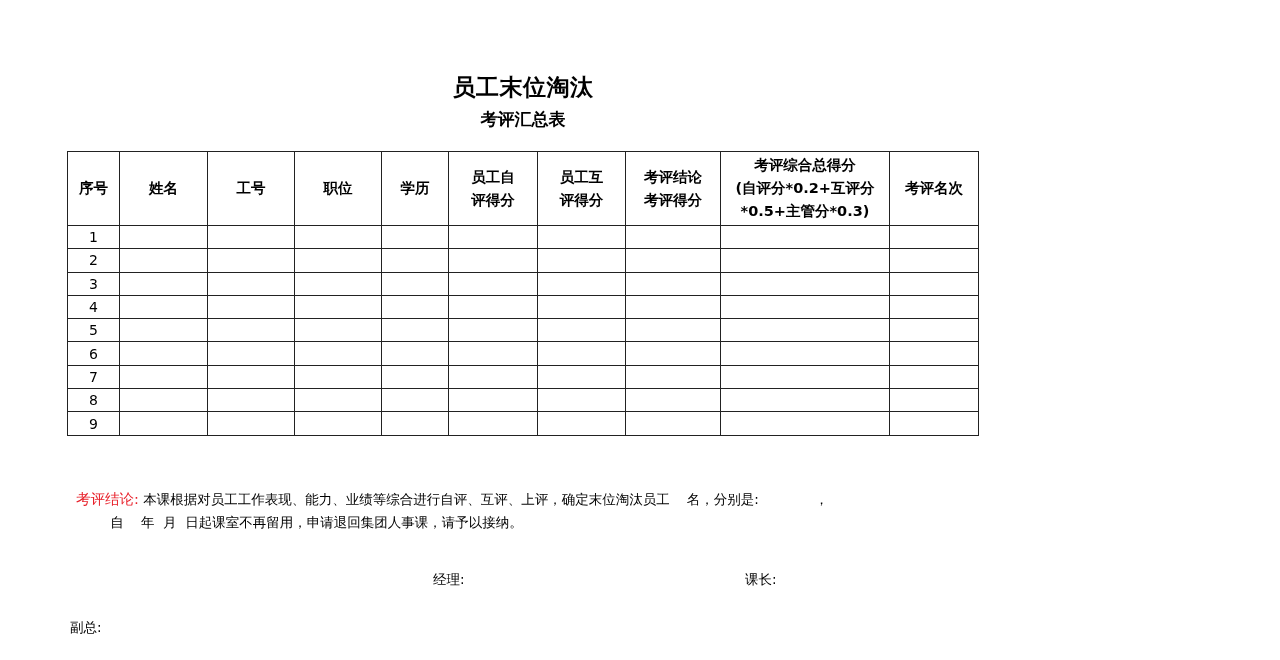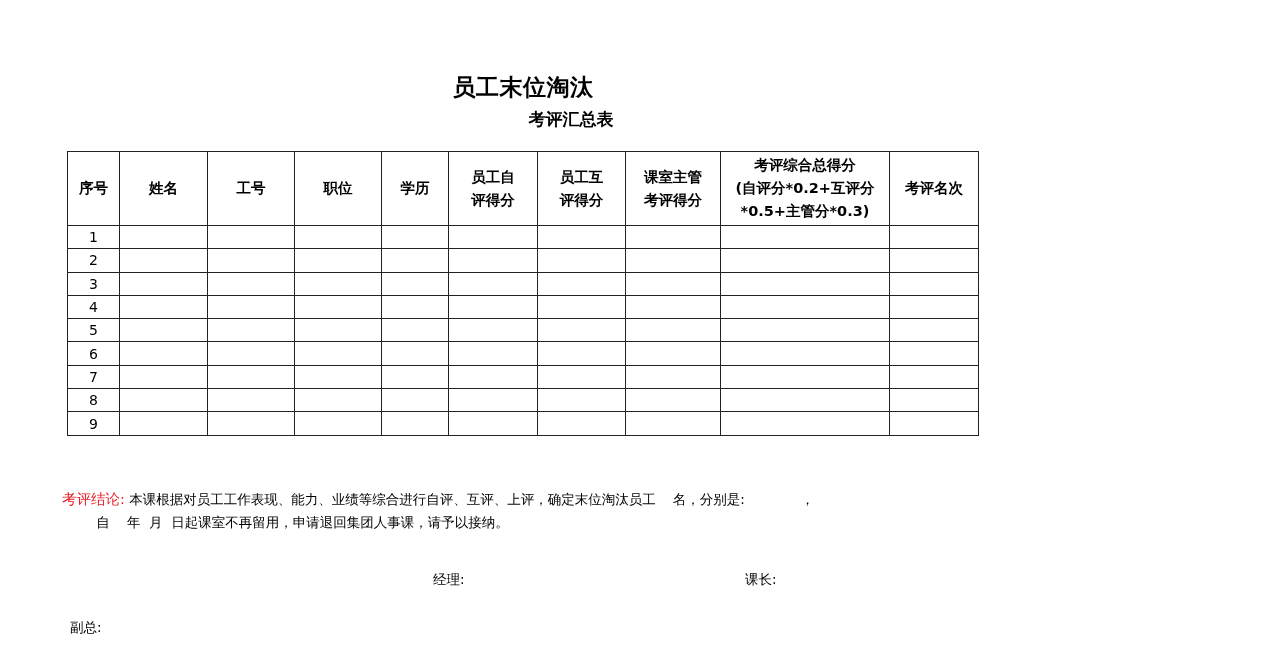--- a/index.html
+++ b/index.html
@@ -28,21 +28,20 @@
       letter-spacing: 0.5px;
     }
     .subtitle {
       position: absolute;
       left: 0;
       width: 1046px;
       top: 108px;
       text-align: center;
       font-size: 17px;
       font-weight: bold;
-      padding-left: 48px;
     }
     table.summary {
       position: absolute;
       left: 67px;
       top: 151px;
       border-collapse: collapse;
       table-layout: fixed;
     }
     table.summary th, table.summary td {
       border: 1.6px solid #222;
@@ -56,21 +55,21 @@
       height: 73px;
       line-height: 23px;
       font-size: 14.5px;
     }
     table.summary td {
       height: 22.3px;
       font-size: 14px;
     }
     .conclusion {
       position: absolute;
-      left: 62px;
+      left: 76px;
       top: 488px;
       font-size: 13.5px;
       line-height: 23px;
       white-space: pre;
     }
     .conclusion .label {
       color: #e8202a;
       font-size: 14.5px;
     }
     .sign {
@@ -118,21 +117,21 @@
           </th>
           <th>
             <div>员工自</div>
             <div>评得分</div>
           </th>
           <th>
             <div>员工互</div>
             <div>评得分</div>
           </th>
           <th>
-            <div>课室主管</div>
+            <div>考评结论</div>
             <div>考评得分</div>
           </th>
           <th>
             <div>考评综合总得分</div>
             <div>(自评分*0.2+互评分</div>
             <div>*0.5+主管分*0.3)</div>
           </th>
           <th>
             <div>考评名次</div>
           </th>

